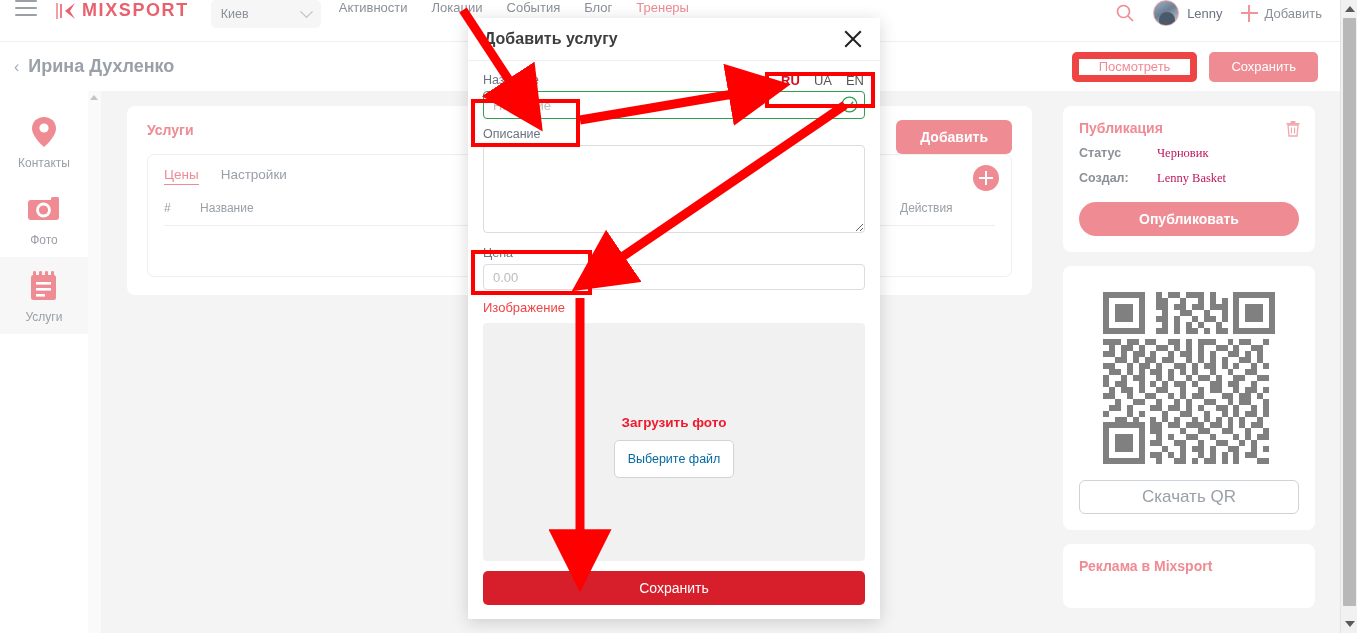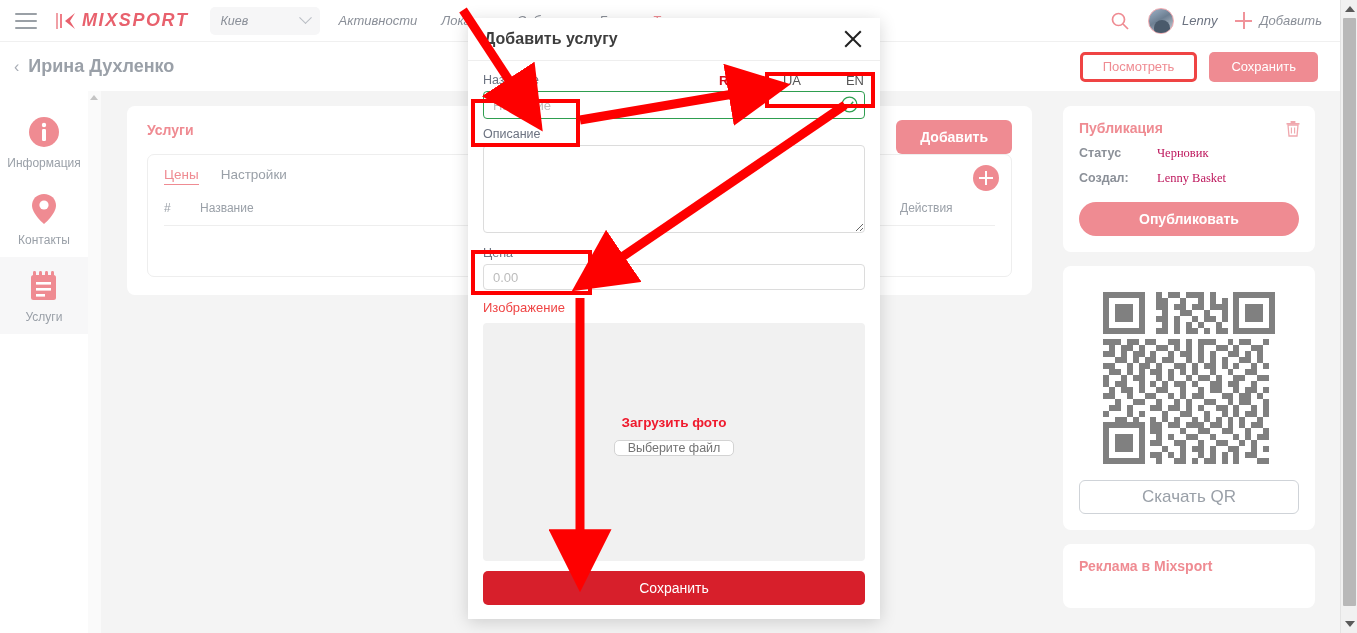--- a/index.html
+++ b/index.html
@@ -7,23 +7,22 @@
   body {
     font-family: "Liberation Sans", sans-serif;
     background: #f4f4f4;
     color: #6b7280;
     position: relative;
   }
 
   
   .topbar {
     position: absolute; top: 0; left: 0; width: 1340px; height: 41px;
-    background: #fff; display: flex; align-items: center; padding: 0 10px;
+    background: #fff; display: flex; align-items: flex-start; padding: 0 10px;
     z-index: 5;
-    font-style: italic;
   }
   .hamburger { width: 22px; height: 16px; margin-left: 5px; margin-right: 18px;
     display: flex; flex-direction: column; justify-content: space-between; cursor: pointer; }
   .hamburger i { display: block; height: 2px; background: #9aa0a6; border-radius: 1px; }
   .logo { display: flex; align-items: center; gap: 5px; margin-right: 22px; }
   .logo-mark { position: relative; width: 22px; height: 20px; }
   .logo-mark svg { display:block; }
   .logo-text { font-size: 18px; font-weight: bold; letter-spacing: 1.6px; color: #e8616d; }
   .city-select {
     width: 110px; height: 28px; background: #f6f6f7; border-radius: 5px;
@@ -52,21 +51,21 @@
   
   .subbar {
     position: absolute; top: 41px; left: 0; width: 1340px; height: 50px;
     background: #fff; border-top: 1px solid #f0f0f0; display: flex; align-items: center;
     padding: 0 14px; z-index: 4;
   }
   .back-arrow { font-size: 16px; color: #a8adb5; margin-right: 9px; cursor: pointer; }
   .page-title { font-size: 18px; font-weight: bold; color: #9aa0a8; }
   .subbar-actions { margin-left: auto; display: flex; gap: 12px; padding-right: 8px; }
   .btn-outline {
-    height: 30px; padding: 0 20px; border: 3px solid #ef4444; border-radius: 5px;
+    height: 30px; padding: 0 20px; border: 7px solid #ef4444; border-radius: 5px;
     background: #fff; color: #ef8b92; font-size: 13px; cursor: pointer; font-family: inherit;
   }
   .btn-solid {
     height: 30px; padding: 0 22px; border: none; border-radius: 5px;
     background: #ef8b92; color: #fff; font-size: 13px; cursor: pointer; font-family: inherit;
   }
 
   
   .sidebar {
     position: absolute; top: 91px; left: 0; width: 88px; height: 542px;
@@ -145,21 +144,21 @@
   .modal-close { margin-left: auto; width: 22px; height: 22px; position: relative; cursor: pointer; }
   .modal-close:before, .modal-close:after { content:''; position:absolute; left: 0; top: 10px;
     width: 22px; height: 2px; background: #222; }
   .modal-close:before { transform: rotate(45deg); }
   .modal-close:after { transform: rotate(-45deg); }
   .modal-body { flex: 1; padding: 12px 15px 0; position: relative; }
   .fld-label { font-size: 12.5px; color: #6b7280; margin-bottom: 4px; display: block; }
   .fld-label.req { color: #ef4444; font-weight: normal; font-size: 13px; }
   .langs { position: absolute; right: 16px; top: 12px; display: flex; gap: 14px;
     font-size: 13px; color: #555; }
-  .lang { cursor: pointer; padding-bottom: 14px; margin-left: 31px; }
+  .lang { cursor: pointer; padding-bottom: 14px; }
   .lang.active { color: #d40d1c; font-weight: bold; border-bottom: 2px solid #d40d1c; }
   input.txt {
     width: 100%; height: 28px; border: 1px solid #2e9e4f; border-radius: 4px;
     padding: 0 30px 0 9px; font-size: 13px; color: #333; font-family: inherit; outline: none;
   }
   input.txt::placeholder { color: #bcbcbc; }
   .name-row { position: relative; }
   .ok-check { position: absolute; right: 7px; top: 5px; width: 17px; height: 17px; }
   textarea.ta {
     width: 100%; height: 88px; border: 1px solid #dcdcdc; border-radius: 4px;
@@ -168,22 +167,22 @@
   input.price {
     width: 100%; height: 26px; border: 1px solid #dcdcdc; border-radius: 4px;
     padding: 0 9px; font-size: 13px; color: #333; font-family: inherit; outline: none;
   }
   input.price::placeholder { color: #bcbcbc; }
   .upload {
     margin-top: 8px; height: 238px; background: #f1f1f1; border-radius: 4px;
     display: flex; flex-direction: column; align-items: center; padding-top: 92px; gap: 10px;
   }
   .upload-title { font-size: 13.5px; font-weight: bold; color: #ef1a2d; }
-  .btn-file { height: 16px; padding: 0 13px; background: #fff; border: 1px solid #d3d3d3;
-    border-radius: 5px; font-size: 12.5px; color: #737373; cursor: pointer; font-family: inherit; }
+  .btn-file { height: 38px; padding: 0 13px; background: #fff; border: 1px solid #d3d3d3;
+    border-radius: 5px; font-size: 12.5px; color: #0369a1; cursor: pointer; font-family: inherit; }
   .modal-foot { padding: 10px 15px 14px; }
   .btn-save-modal { width: 100%; height: 34px; border: none; border-radius: 5px;
     background: #d71f2b; color: #fff; font-size: 14px; cursor: pointer; font-family: inherit; }
 
   
   .anno { position: absolute; z-index: 30; pointer-events: none; }
   .anno-box { border: 4px solid #fe0000; }
   .anno-svg { position: absolute; left: 0; top: 0; width: 1357px; height: 633px;
     z-index: 29; pointer-events: none; }
   .mg-fade { color: #f2c4c8; }
@@ -241,36 +240,37 @@
   <span class="page-title">Ирина Духленко</span>
   <div class="subbar-actions">
     <button class="btn-outline">Посмотреть</button>
     <button class="btn-solid">Сохранить</button>
   </div>
 </div>
 
 <div class="sidebar">
   <div class="side-item">
     <span class="side-icon">
-      <svg width="32" height="32" viewBox="0 0 32 32">
-        <circle cx="16" cy="16" r="15" fill="#ef8b92"></circle>
-        <circle cx="16" cy="9" r="2.2" fill="#fff"></circle>
-        <rect x="14" y="13" width="4" height="12" rx="1.2" fill="#fff"></rect>
-      </svg>
-    </span>
-    <span class="side-label">Информация</span>
-  </div>
-  <div class="side-item">
-    <span class="side-icon">
       <svg width="28" height="32" viewBox="0 0 28 32">
         <path d="M14 1 C7 1 2 6 2 12.5 C2 21 14 31 14 31 C14 31 26 21 26 12.5 C26 6 21 1 14 1 Z" fill="#ef8b92"></path>
         <circle cx="14" cy="12" r="4.6" fill="#fff"></circle>
       </svg>
     </span>
     <span class="side-label">Контакты</span>
+  </div>
+  <div class="side-item">
+    <span class="side-icon">
+      <svg width="34" height="28" viewBox="0 0 34 28">
+        <rect x="24" y="2" width="8" height="5" rx="1.5" fill="#ef8b92"></rect>
+        <rect x="1" y="5" width="31" height="20" rx="3" fill="#ef8b92"></rect>
+        <circle cx="16.5" cy="15" r="7.4" fill="#fff"></circle>
+        <circle cx="16.5" cy="15" r="4.6" fill="#ef8b92"></circle>
+      </svg>
+    </span>
+    <span class="side-label">Фото</span>
   </div>
   <div class="side-item active">
     <span class="side-icon">
       <svg width="30" height="32" viewBox="0 0 30 32">
         <rect x="4" y="1" width="3" height="5" rx="1.4" fill="#ef8b92"></rect>
         <rect x="10" y="1" width="3" height="5" rx="1.4" fill="#ef8b92"></rect>
         <rect x="16" y="1" width="3" height="5" rx="1.4" fill="#ef8b92"></rect>
         <rect x="22" y="1" width="3" height="5" rx="1.4" fill="#ef8b92"></rect>
         <rect x="2" y="5" width="25" height="25" rx="2.5" fill="#ef8b92"></rect>
         <rect x="7" y="12" width="15" height="2.6" fill="#fff"></rect>

